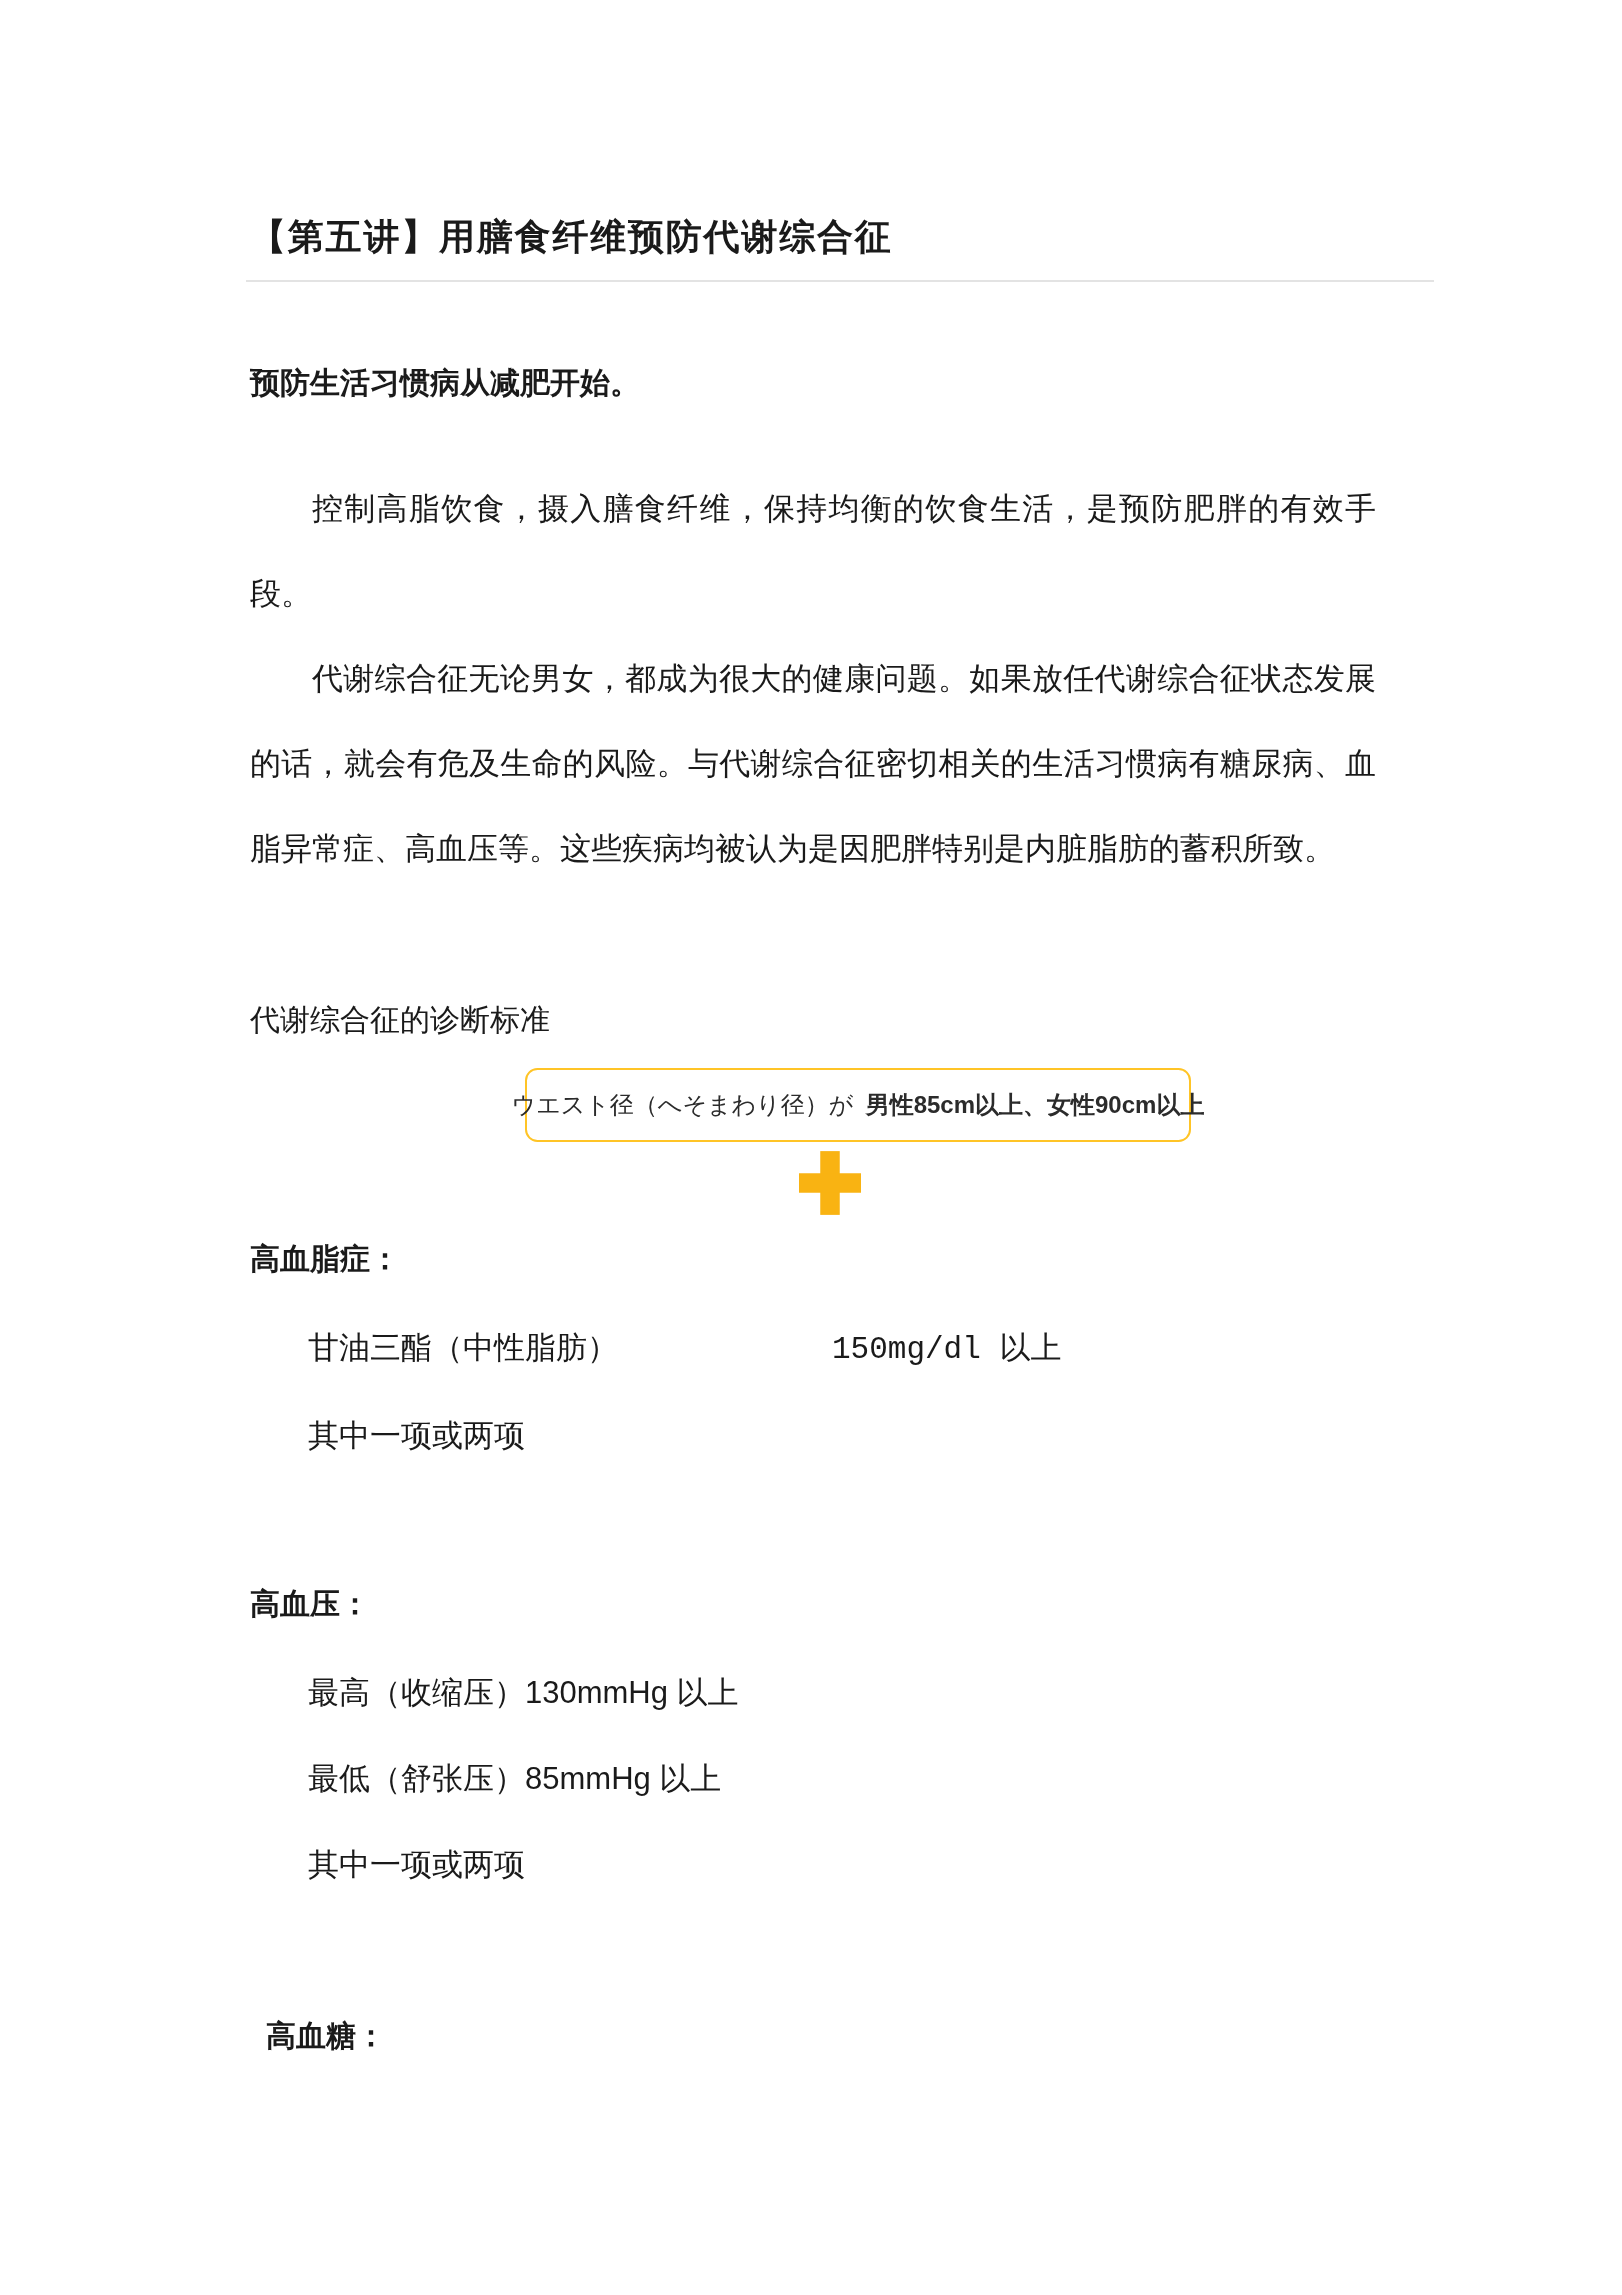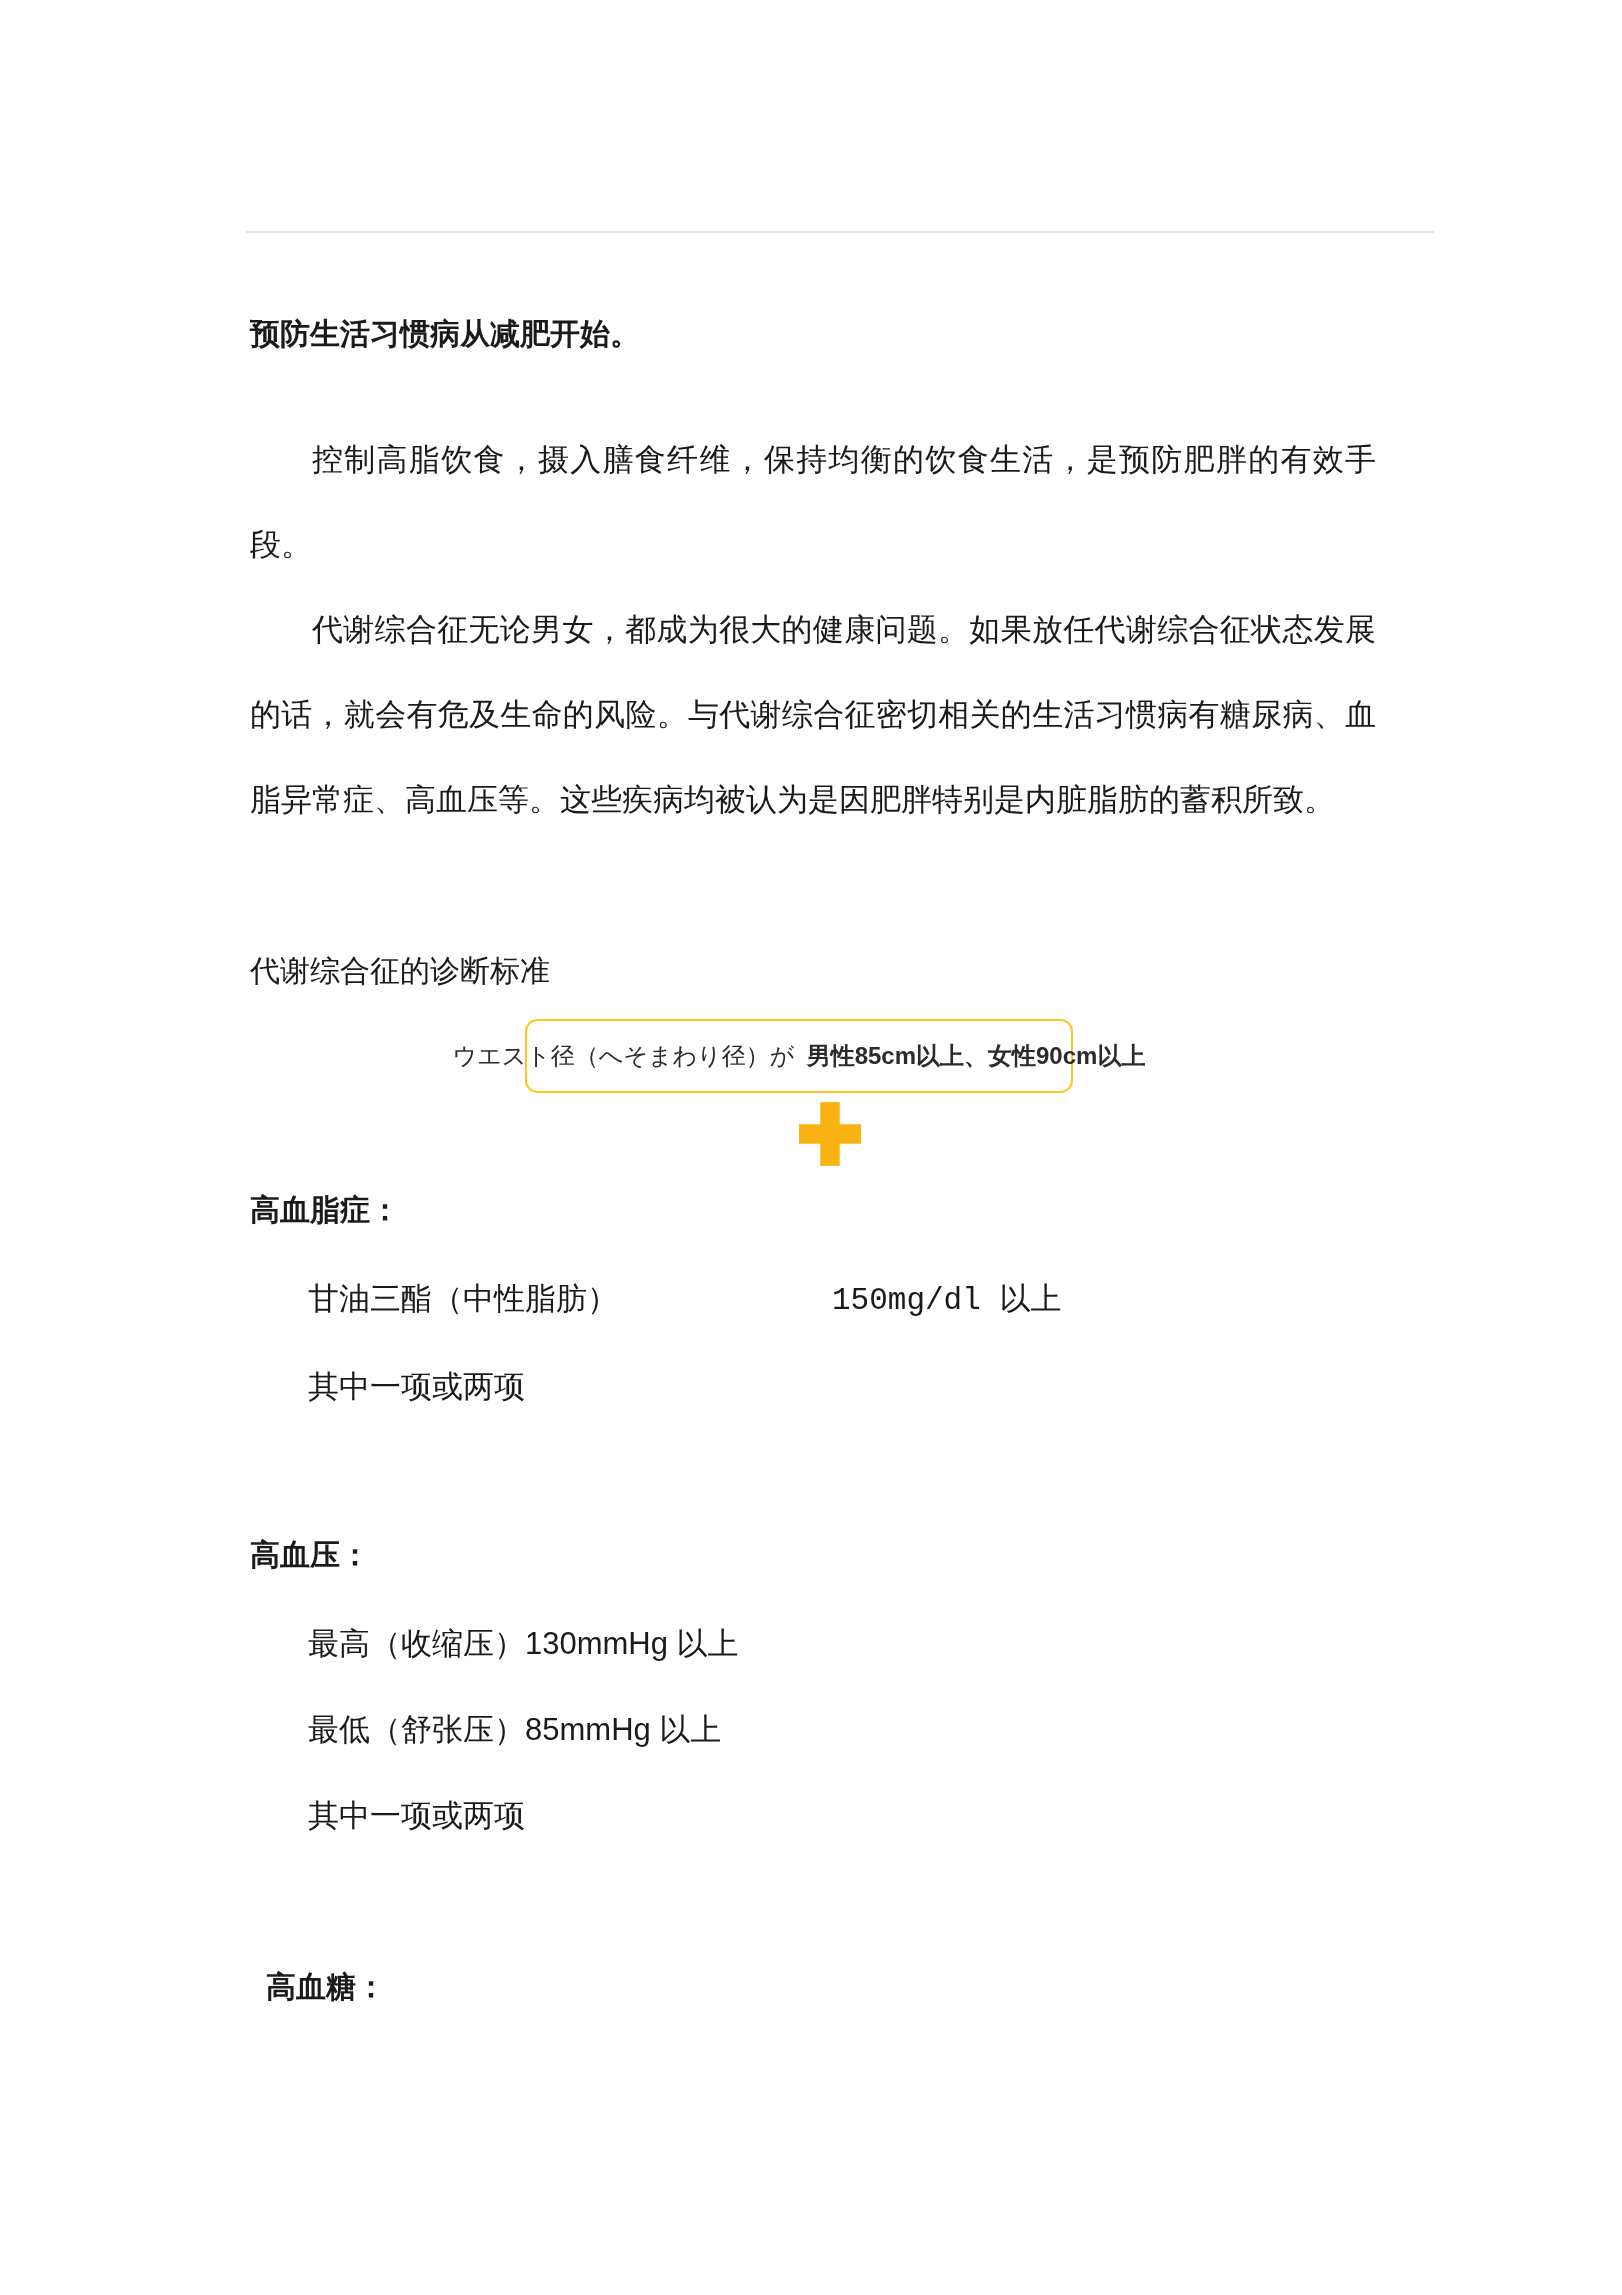--- a/index.html
+++ b/index.html
@@ -51,21 +51,21 @@
   }
   .section-title {
     margin-top: 108px;
     font-size: 30px;
     font-weight: 400;
     line-height: 42px;
   }
   .waist-box {
     box-sizing: border-box;
     margin: 26.5px 0 0 275px;
-    width: 548px;
+    width: 666px;
     height: 74px;
     border: 2.6px solid var(--color-box-border, #FFC426);
     border-radius: 12.4px;
     background: #ffffff;
     display: flex;
     align-items: center;
     justify-content: center;
     font-size: 24px;
     white-space: nowrap;
     color: #2b2b2b;
@@ -109,20 +109,21 @@
     margin-right: 25px;
   }
   .item-label:empty { display: none; }
   .item-value { display: inline-block; font-family: Liberation Mono, monospace; }
 </style>
 </head>
 <body>
 
 <div class="page">
 
+  <h1 class="doc-title">【第五讲】用膳食纤维预防代谢综合征</h1>
 
   <hr class="rule">
 
   <div class="lead">预防生活习惯病从减肥开始。</div>
 
   <div class="body-text">
     <p>控制高脂饮食，摄入膳食纤维，保持均衡的饮食生活，是预防肥胖的有效手段。</p>
     <p>代谢综合征无论男女，都成为很大的健康问题。如果放任代谢综合征状态发展的话，就会有危及生命的风险。与代谢综合征密切相关的生活习惯病有糖尿病、血脂异常症、高血压等。这些疾病均被认为是因肥胖特别是内脏脂肪的蓄积所致。</p>
   </div>
 

